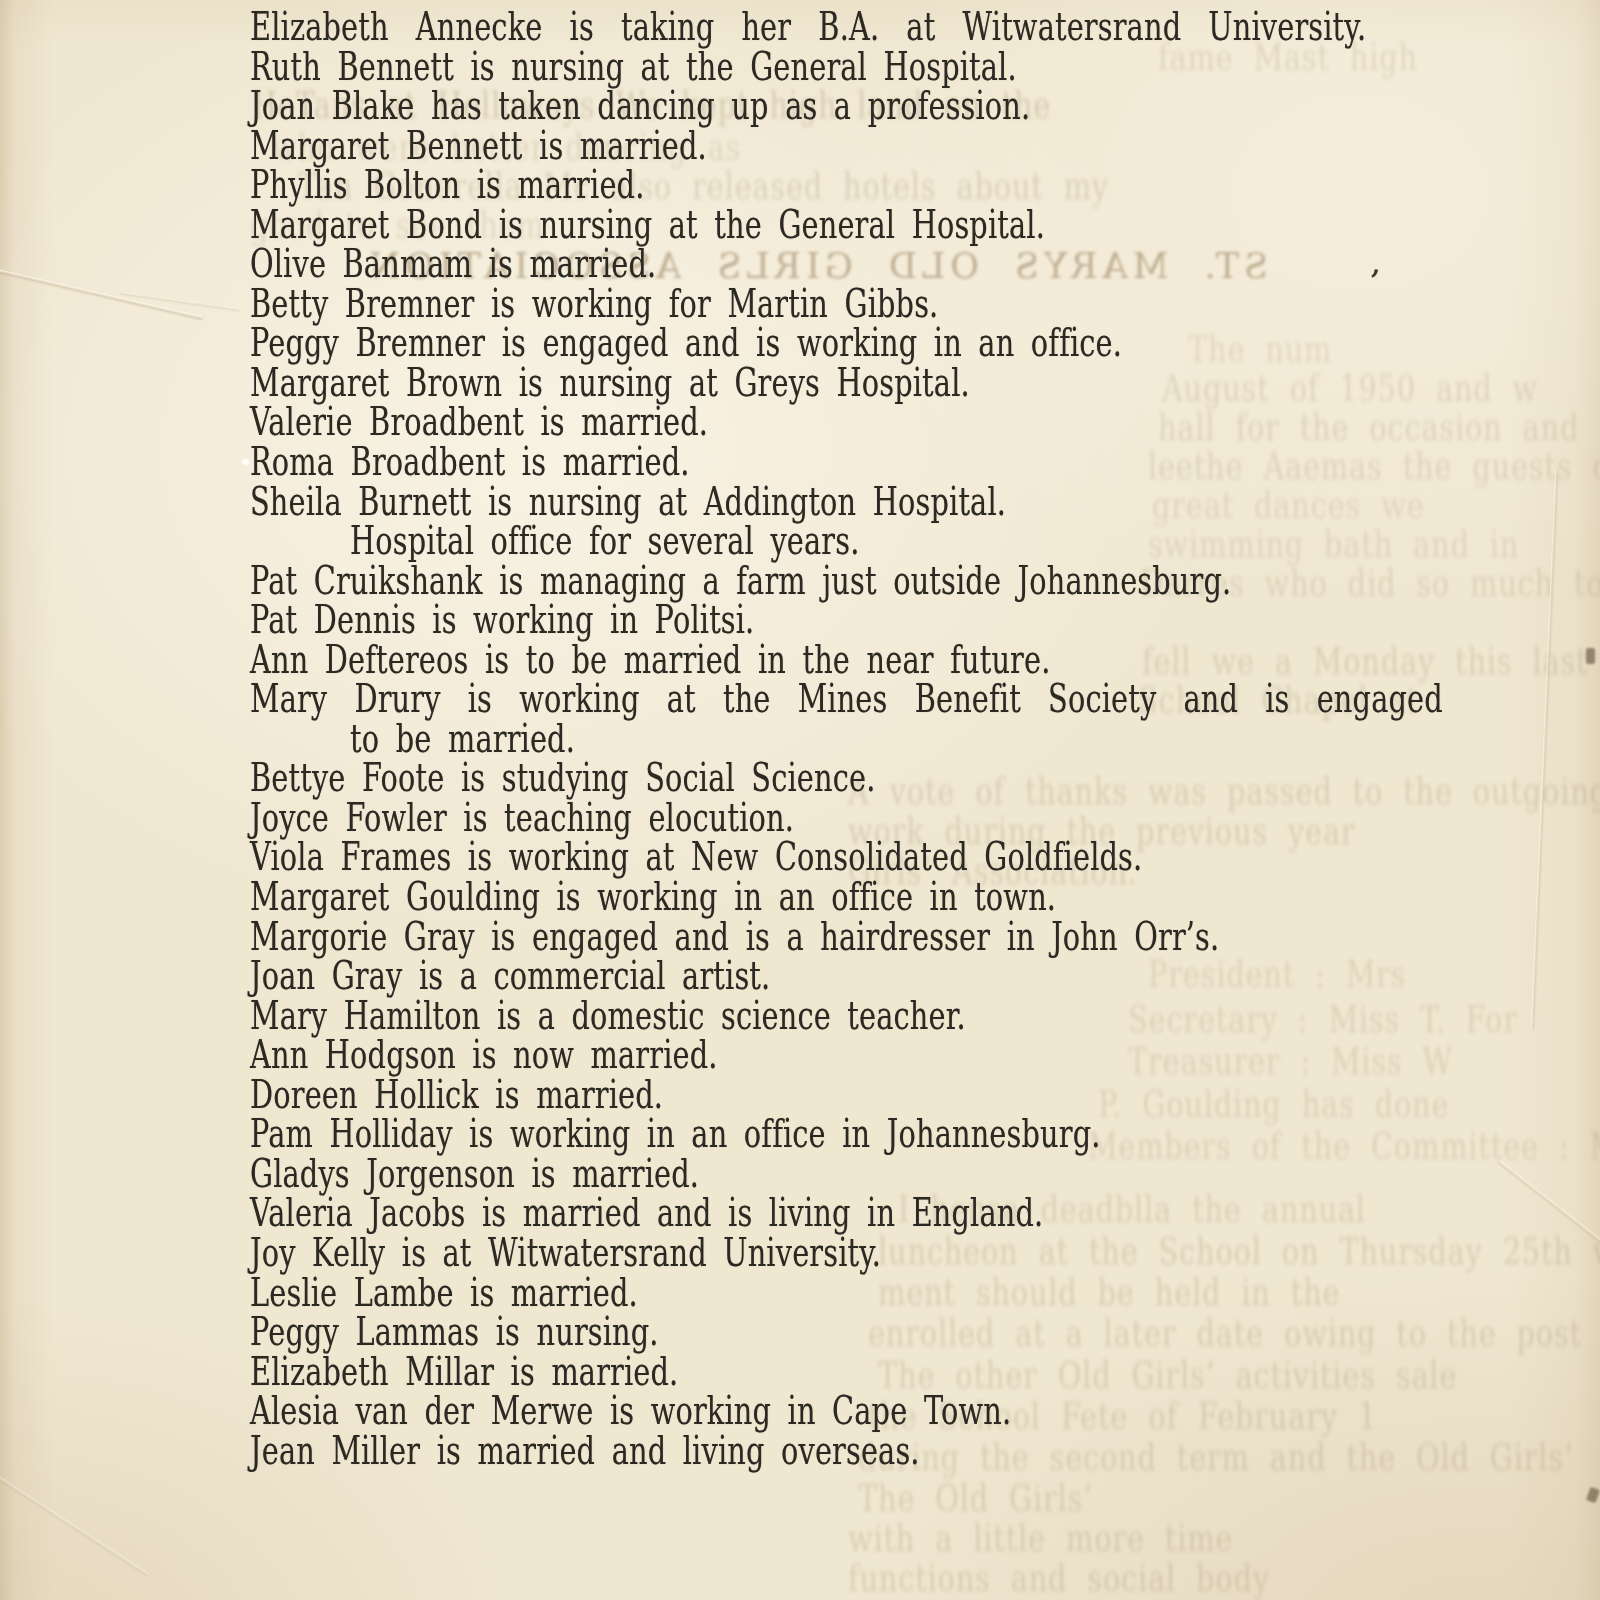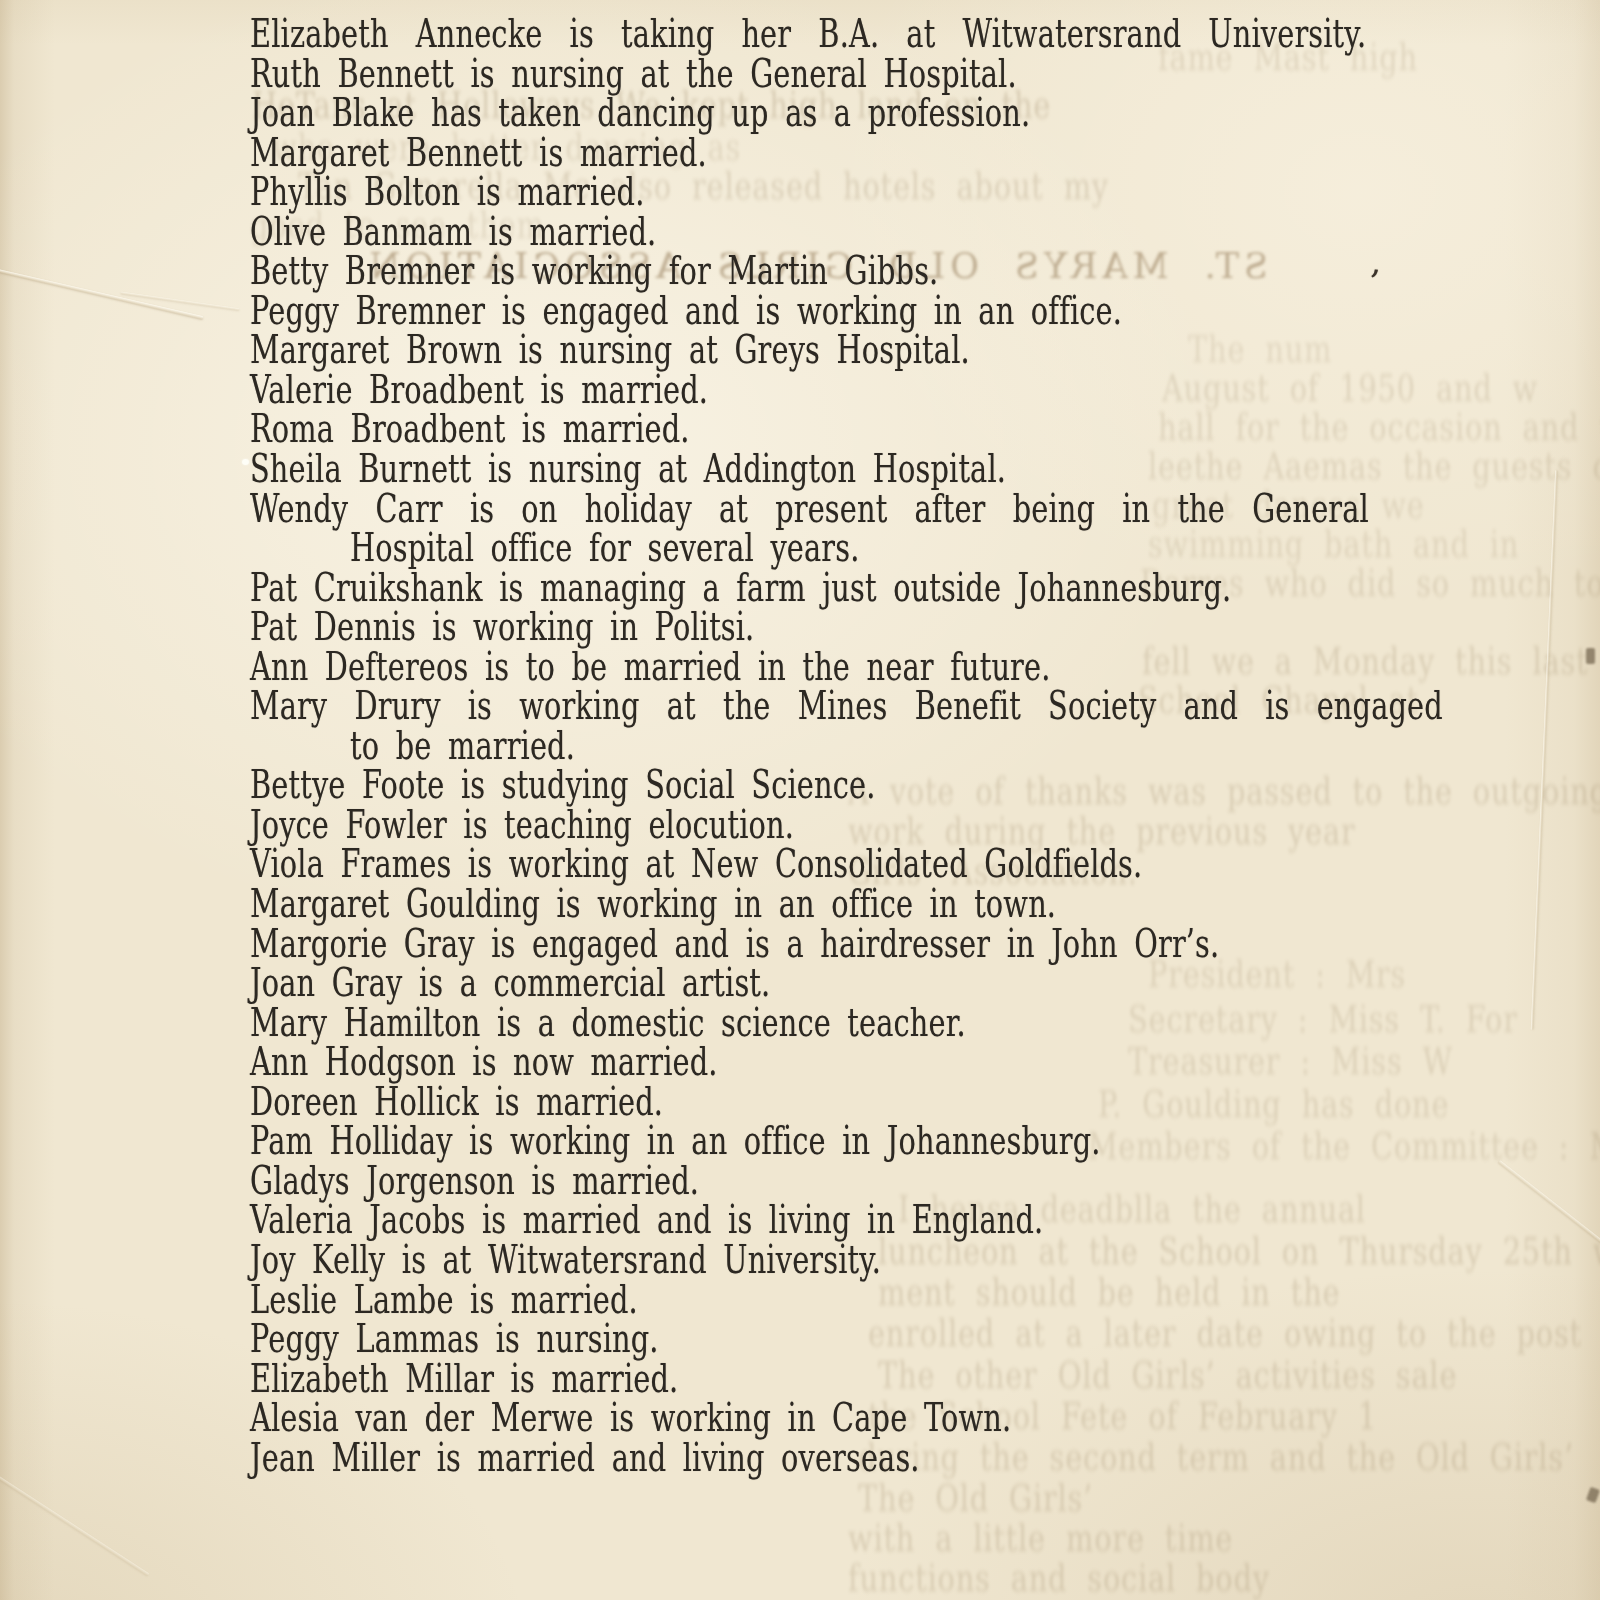--- a/index.html
+++ b/index.html
@@ -29,21 +29,21 @@
     transform:scaleX(.78);transform-origin:0 0;
   }
   .bleed-heading{
     position:absolute;left:448px;top:246px;width:820px;text-align:center;
     font-size:35px;letter-spacing:5px;word-spacing:15px;
     color:rgba(148,122,88,.55);filter:blur(1.5px);
     transform:scaleX(-1);white-space:nowrap;
   }
 
   
-  .text-col{position:absolute;left:250px;top:14px;width:1140px;color:#2c2822;}
+  .text-col{position:absolute;left:250px;top:7px;width:1140px;color:#2c2822;}
   .line{
     height:39.55px;line-height:39.55px;font-size:40px;white-space:nowrap;
     text-shadow:0 0 1px rgba(44,40,34,.4);
   }
   .line>span{
     display:inline-block;transform:scaleX(.72);transform-origin:0 60%;
     word-spacing:.25em;letter-spacing:.2px;white-space:nowrap;
   }
   .line.j>span{word-spacing:.62em;}
   .line.ind{padding-left:100px;}
@@ -129,20 +129,23 @@
       <div>
         <div class="line"><span>Joan Blake has taken dancing up as a profession.</span></div>
       </div>
       <div>
         <div class="line"><span>Margaret Bennett is married.</span></div>
       </div>
       <div>
         <div class="line"><span>Phyllis Bolton is married.</span></div>
       </div>
       <div>
+        <div class="line"><span>Margaret Bond is nursing at the General Hospital.</span></div>
+      </div>
+      <div>
         <div class="line"><span>Olive Banmam is married.</span></div>
       </div>
       <div>
         <div class="line"><span>Betty Bremner is working for Martin Gibbs.</span></div>
       </div>
       <div>
         <div class="line"><span>Peggy Bremner is engaged and is working in an office.</span></div>
       </div>
       <div>
         <div class="line"><span>Margaret Brown is nursing at Greys Hospital.</span></div>
@@ -150,21 +153,20 @@
       <div>
         <div class="line"><span>Valerie Broadbent is married.</span></div>
       </div>
       <div>
         <div class="line"><span>Roma Broadbent is married.</span></div>
       </div>
       <div>
         <div class="line"><span>Sheila Burnett is nursing at Addington Hospital.</span></div>
       </div>
       <div>
-        <div class="line j"><span>Wendy Carr is on holiday at present after being in the General</span></div>
         <div class="line ind"><span>Hospital office for several years.</span></div>
       </div>
       <div>
         <div class="line"><span>Pat Cruikshank is managing a farm just outside Johannesburg.</span></div>
       </div>
       <div>
         <div class="line"><span>Pat Dennis is working in Politsi.</span></div>
       </div>
       <div>
         <div class="line"><span>Ann Deftereos is to be married in the near future.</span></div>

